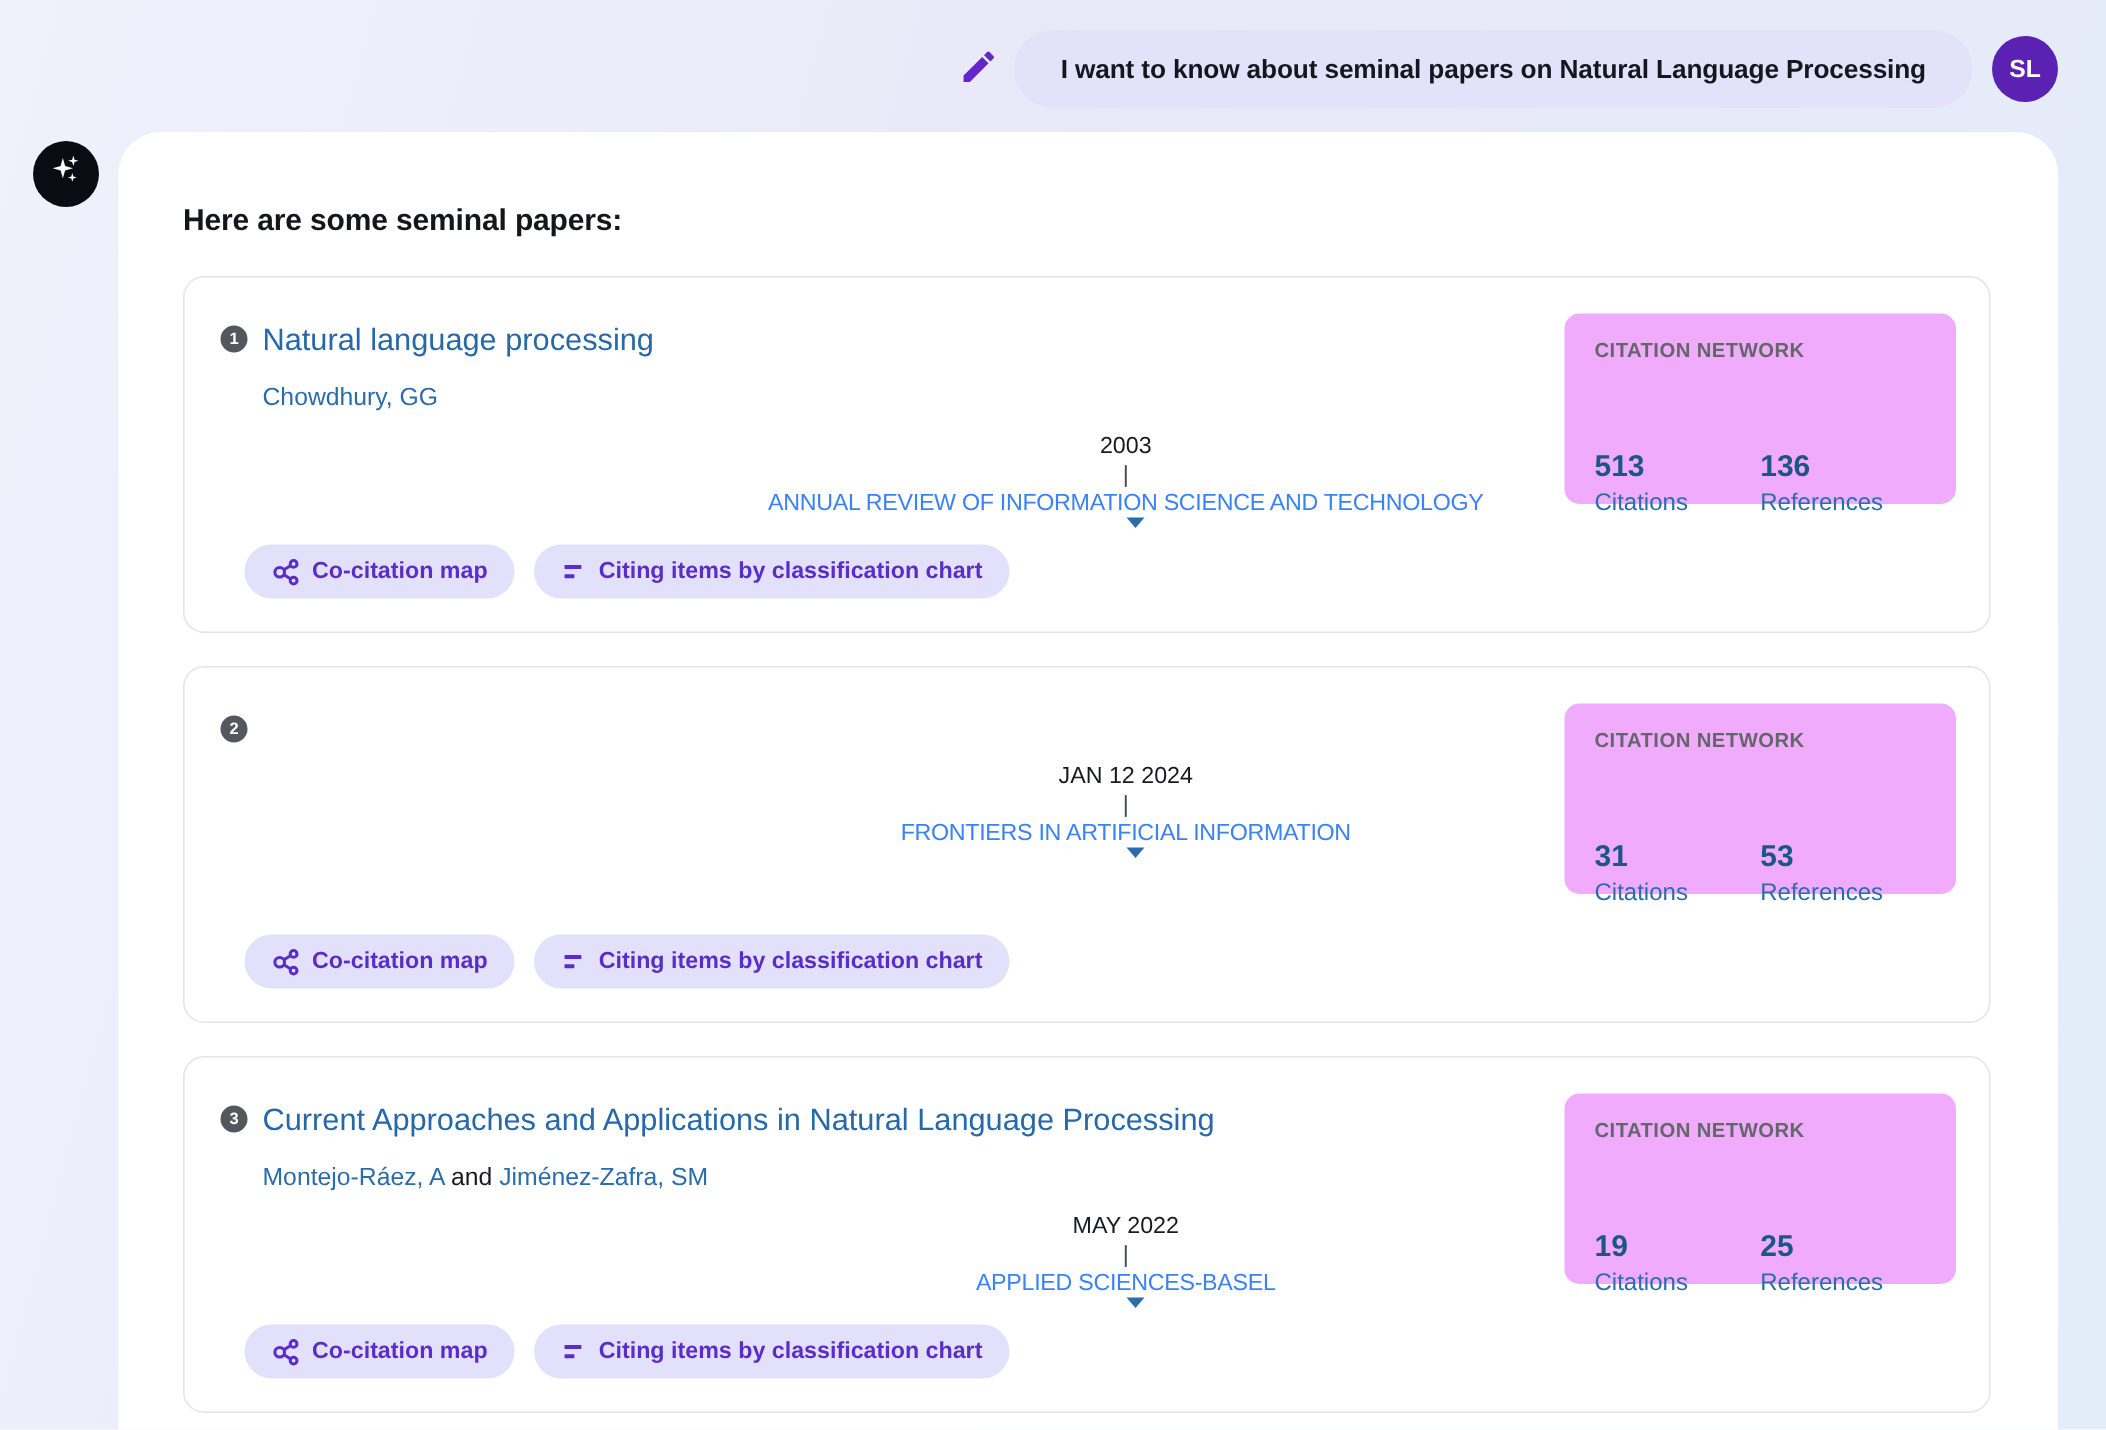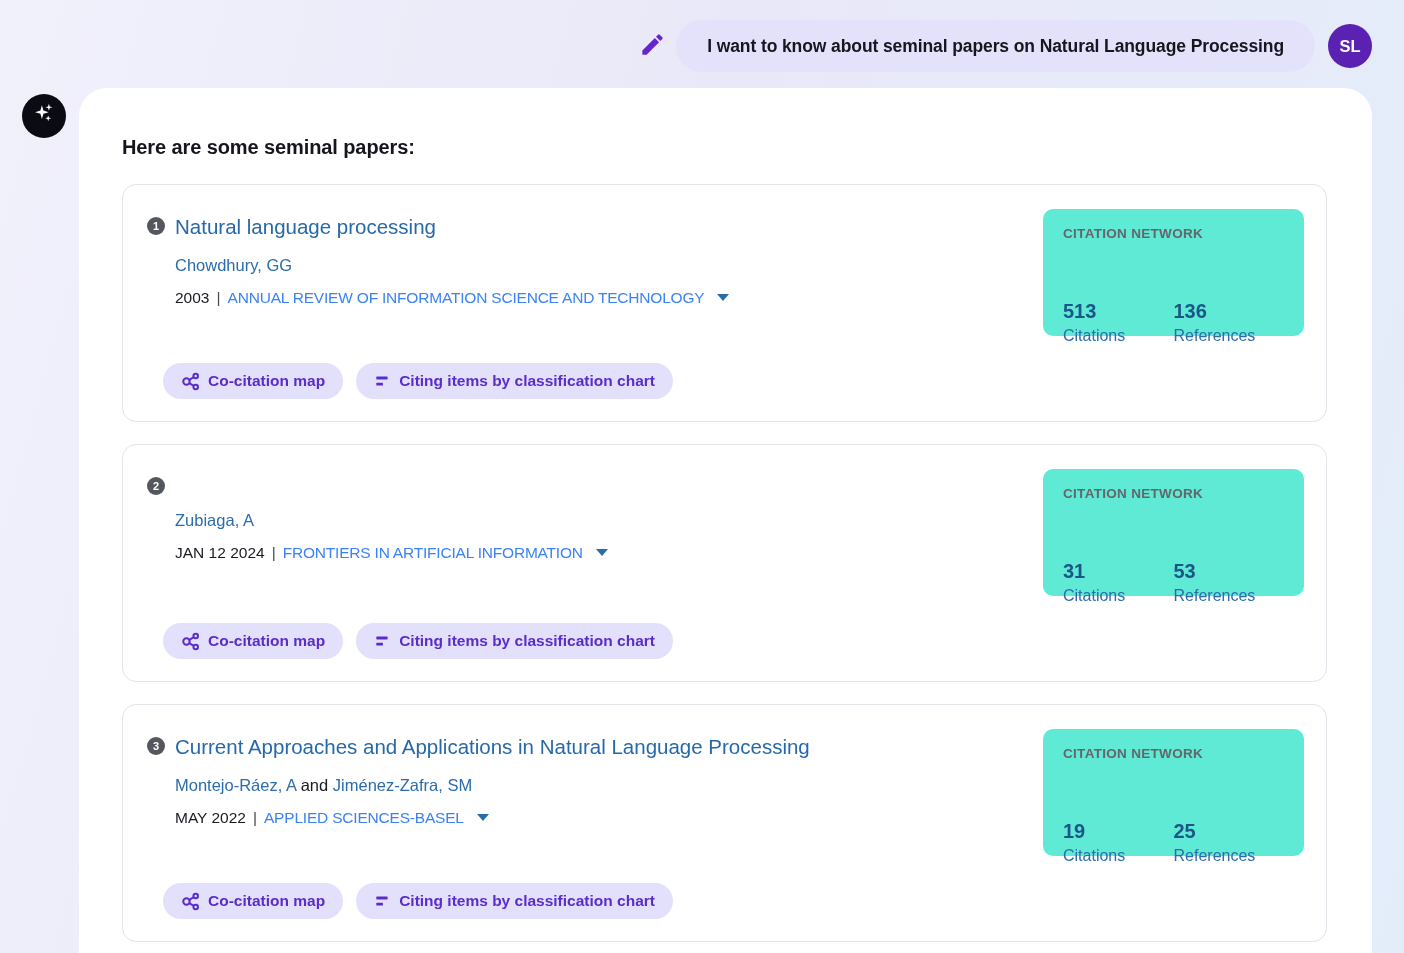--- a/index.html
+++ b/index.html
@@ -85,21 +85,21 @@
   }
   .authors-row {
     margin-top: 15px; margin-left: 28px;
     font-size: 16.5px; line-height: 20px; color: #191a20;
   }
   .author-link { color: #2b6cab; text-decoration: none; cursor: pointer; }
   .and-sep { color: #191a20; }
   .meta-row {
     margin-top: 13px; margin-left: 28px;
     font-size: 15.5px; line-height: 19px;
-    display: flex; align-items: center;
+    display: flex; align-items: center; flex-direction: column;
   }
   .meta-date { color: #191a20; }
   .meta-pipe { color: #45484f; margin: 0 7px; font-weight: 300; }
   .journal-link {
     color: #3b82f6; text-decoration: none; cursor: pointer;
     letter-spacing: -0.2px;
   }
   .journal-caret {
     margin-left: 13px;
     width: 0; height: 0; display: inline-block;
@@ -120,21 +120,21 @@
     display: inline-flex; align-items: center;
     padding: 0 18px; cursor: pointer;
   }
   .pill-btn + .pill-btn { margin-left: 13px; }
   .pill-btn .btn-icon { display: flex; align-items: center; margin-right: 8px; }
 
   
   .cn-panel {
     position: absolute; top: 24px; right: 22px;
     width: 261px; height: 127px;
-    background: #5eead4; border-radius: 10px;
+    background: #f0abfc; border-radius: 10px;
     padding: 17px 20px 0 20px;
   }
   .cn-title {
     font-size: 13.5px; font-weight: 700; color: #65666c;
     letter-spacing: 0.3px; margin-bottom: 19px;
   }
   .cn-cols { display: flex; }
   .cn-col { width: 121px; margin-top: 39px; }
   .cn-num { font-size: 20px; font-weight: 700; color: #1c5688; line-height: 24px; }
   .cn-link {
@@ -223,23 +223,20 @@
             <a class="cn-link">References</a>
           </div>
         </div>
       </div>
     </div>
 
     <div class="paper-card">
       <div class="title-row">
         <span class="rank-badge">2</span>
       </div>
-      <div class="authors-row">
-        <a class="author-link">Zubiaga, A</a>
-      </div>
       <div class="meta-row">
         <span class="meta-date">JAN 12 2024</span>
         <span class="meta-pipe">|</span>
         <a class="journal-link">FRONTIERS IN ARTIFICIAL INFORMATION</a>
         <span class="journal-caret"></span>
       </div>
       <div class="actions-row">
         <button class="pill-btn">
           <span class="btn-icon">
             <svg width="19" height="19" viewBox="0 0 16 16" fill="none" stroke="#5a2dc8" stroke-width="1.7">

